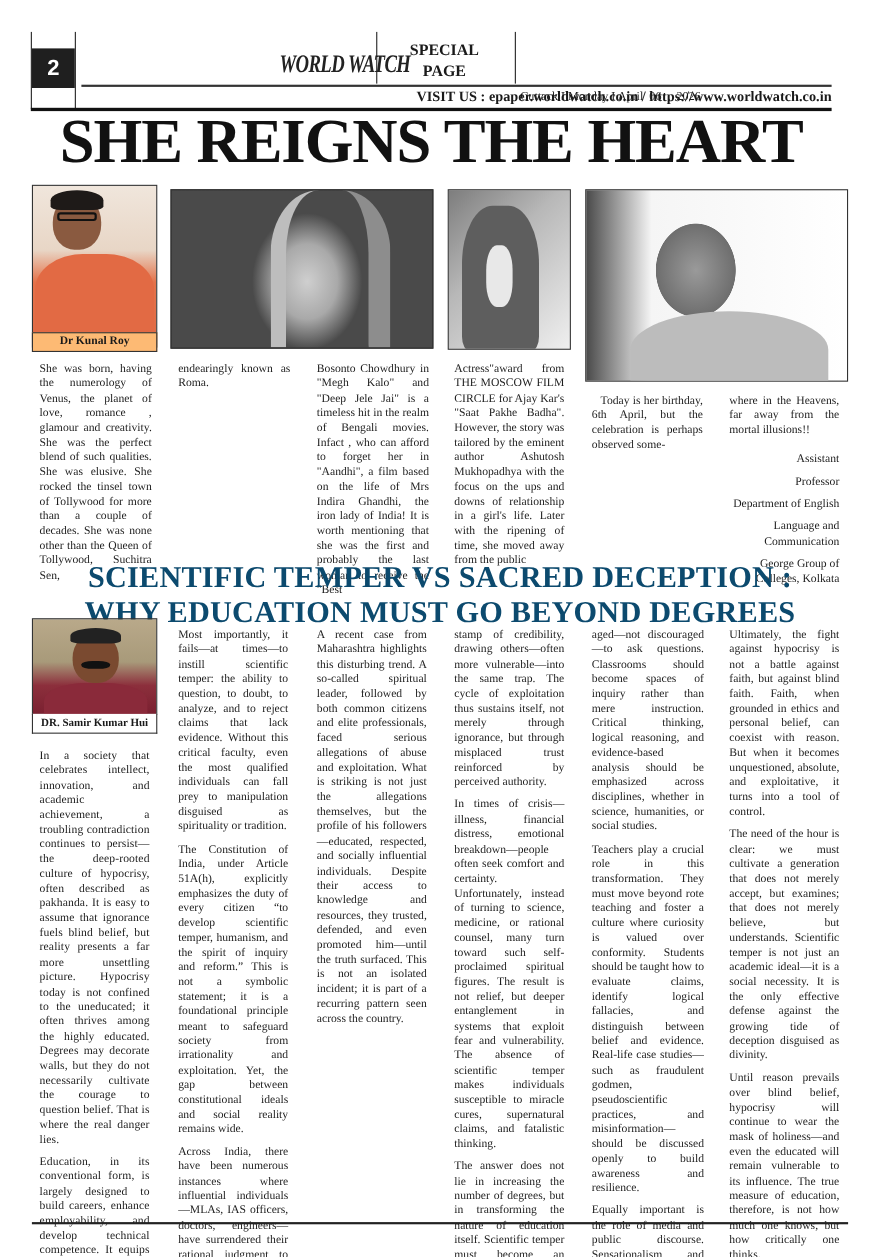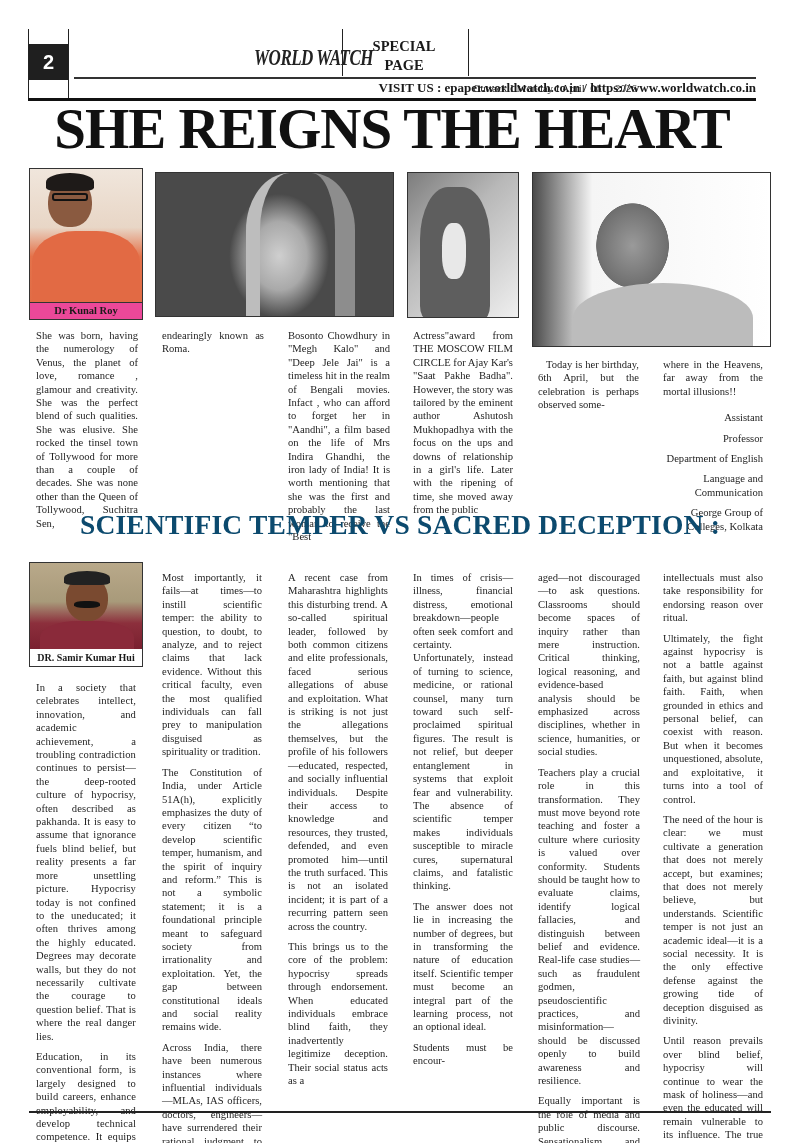--- a/index.html
+++ b/index.html
@@ -29,21 +29,21 @@
                letter-spacing: -1px; color: #111; transform: scaleX(1.0); white-space: nowrap; }
 
   
   .photo { position: absolute; border: 1px solid #333; overflow: hidden; }
   .ph-kunal { left: 29px; top: 168px; width: 114px; height: 148px; background:
       linear-gradient(180deg, #f0e6dc 0%, #e8d6c6 40%, #e4724a 60%, #e06a44 100%); }
   .ph-kunal .face { position: absolute; left: 18px; top: 8px; width: 44px; height: 50px; border-radius: 50% 50% 45% 45%; background: #8a5a40; }
   .ph-kunal .hair { position: absolute; left: 16px; top: 4px; width: 48px; height: 18px; border-radius: 50% 50% 20% 20%; background: #1e1a18; }
   .ph-kunal .glasses { position: absolute; left: 22px; top: 24px; width: 36px; height: 8px; border: 2px solid #111; border-radius: 3px; }
   .ph-kunal .body { position: absolute; left: 2px; top: 62px; width: 108px; height: 80px; border-radius: 40% 40% 0 0; background: #e26a44; }
-  .caption-kunal { position: absolute; left: 29px; top: 302px; width: 114px; height: 18px; border: 1px solid #333; background: #ec4899;
+  .caption-kunal { position: absolute; left: 29px; top: 302px; width: 114px; height: 18px; border: 1px solid #333; background: #fdba74;
                    text-align: center; font-weight: bold; font-size: 10.5px; line-height: 16px; }
 
   .ph-roma1 { left: 155px; top: 172px; width: 239px; height: 145px; background:
       radial-gradient(ellipse 50px 62px at 52% 58%, #cfcfcf 0%, #a9a9a9 55%, #4a4a4a 100%),
       #3a3a3a; }
   .ph-roma1 .scarf { position: absolute; left: 38%; top: 0; width: 46%; height: 100%; border-left: 14px solid #bdbdbd; border-right: 20px solid #8d8d8d; border-radius: 40% 40% 0 0; }
   .ph-roma2 { left: 407px; top: 172px; width: 112px; height: 146px; background:
       linear-gradient(135deg, #7d7d7d 0%, #b8b8b8 40%, #efefef 100%); }
   .ph-roma2 .fig { position: absolute; left: 12px; top: 14px; width: 70px; height: 132px; border-radius: 40% 40% 10% 10%; background: #5e5e5e; }
   .ph-roma2 .garland { position: absolute; left: 34px; top: 50px; width: 24px; height: 56px; border-radius: 40%; background: #e8e8e8; }
@@ -149,20 +149,21 @@
   <p>where in the Heavens, far away from the mortal illusions!!</p>
   <p class="right" style="margin-top:13px">Assistant</p>
   <p class="right">Professor</p>
   <p class="right">Department of English</p>
   <p class="right">Language and Communication</p>
   <p class="right">George Group of Colleges, Kolkata</p>
 </div>
 
 <h2 class="headline2">
   <div>SCIENTIFIC TEMPER VS SACRED DECEPTION :</div>
+  <div>WHY EDUCATION MUST GO BEYOND DEGREES</div>
 </h2>
 
 <div class="ph-samir">
   <div class="body"></div>
   <div class="face"></div>
   <div class="hair"></div>
   <div class="stache"></div>
 </div>
 <div class="caption-samir">DR. Samir Kumar Hui</div>
 
@@ -170,34 +171,33 @@
   <p>In a society that celebrates intellect, innovation, and academic achievement, a troubling contradiction continues to persist—the deep-rooted culture of hypocrisy, often described as pakhanda. It is easy to assume that ignorance fuels blind belief, but reality presents a far more unsettling picture. Hypocrisy today is not confined to the uneducated; it often thrives among the highly educated. Degrees may decorate walls, but they do not necessarily cultivate the courage to question belief. That is where the real danger lies.</p>
   <p>Education, in its conventional form, is largely designed to build careers, enhance employability, and develop technical competence. It equips individuals with knowledge, but not always with wisdom. It sharpens memory, but does not always strengthen reasoning.</p>
 </div>
 <div class="col a2c2">
   <p>Most importantly, it fails—at times—to instill scientific temper: the ability to question, to doubt, to analyze, and to reject claims that lack evidence. Without this critical faculty, even the most qualified individuals can fall prey to manipulation disguised as spirituality or tradition.</p>
   <p>The Constitution of India, under Article 51A(h), explicitly emphasizes the duty of every citizen “to develop scientific temper, humanism, and the spirit of inquiry and reform.” This is not a symbolic statement; it is a foundational principle meant to safeguard society from irrationality and exploitation. Yet, the gap between constitutional ideals and social reality remains wide.</p>
   <p>Across India, there have been numerous instances where influential individuals—MLAs, IAS officers, doctors, engineers—have surrendered their rational judgment to self-styled godmen. These figures, often referred to as “babas,” project authority, mysticism, and an illusion of divine power. They promise quick solutions to</p>
 </div>
 <div class="col a2c3">
   <p>A recent case from Maharashtra highlights this disturbing trend. A so-called spiritual leader, followed by both common citizens and elite professionals, faced serious allegations of abuse and exploitation. What is striking is not just the allegations themselves, but the profile of his followers—educated, respected, and socially influential individuals. Despite their access to knowledge and resources, they trusted, defended, and even promoted him—until the truth surfaced. This is not an isolated incident; it is part of a recurring pattern seen across the country.</p>
-  <p>This brings us to the core of the problem: hypocrisy spreads through endorsement. When educated individuals embrace blind faith, they inadvertently legitimize deception. Their social status acts as a</p>
 </div>
 <div class="col a2c4">
+  <p>stamp of credibility, drawing others—often more vulnerable—into the same trap. The cycle of exploitation thus sustains itself, not merely through ignorance, but through misplaced trust reinforced by perceived authority.</p>
   <p>In times of crisis—illness, financial distress, emotional breakdown—people often seek comfort and certainty. Unfortunately, instead of turning to science, medicine, or rational counsel, many turn toward such self-proclaimed spiritual figures. The result is not relief, but deeper entanglement in systems that exploit fear and vulnerability. The absence of scientific temper makes individuals susceptible to miracle cures, supernatural claims, and fatalistic thinking.</p>
   <p>The answer does not lie in increasing the number of degrees, but in transforming the nature of education itself. Scientific temper must become an integral part of the learning process, not an optional ideal.</p>
   <p>Students must be encour-</p>
 </div>
 <div class="col a2c5">
   <p>aged—not discouraged—to ask questions. Classrooms should become spaces of inquiry rather than mere instruction. Critical thinking, logical reasoning, and evidence-based analysis should be emphasized across disciplines, whether in science, humanities, or social studies.</p>
   <p>Teachers play a crucial role in this transformation. They must move beyond rote teaching and foster a culture where curiosity is valued over conformity. Students should be taught how to evaluate claims, identify logical fallacies, and distinguish between belief and evidence. Real-life case studies—such as fraudulent godmen, pseudoscientific practices, and misinformation—should be discussed openly to build awareness and resilience.</p>
   <p>Equally important is the role of media and public discourse. Sensationalism and uncritical promotion of superstition must be challenged. Instead, platforms should highlight stories that promote rationality, scientific achievements, and critical inquiry. Public figures and</p>
 </div>
 <div class="col a2c6">
-  <p>intellectuals must also take responsibility for endorsing reason over ritual.</p>
   <p>Ultimately, the fight against hypocrisy is not a battle against faith, but against blind faith. Faith, when grounded in ethics and personal belief, can coexist with reason. But when it becomes unquestioned, absolute, and exploitative, it turns into a tool of control.</p>
   <p>The need of the hour is clear: we must cultivate a generation that does not merely accept, but examines; that does not merely believe, but understands. Scientific temper is not just an academic ideal—it is a social necessity. It is the only effective defense against the growing tide of deception disguised as divinity.</p>
   <p>Until reason prevails over blind belief, hypocrisy will continue to wear the mask of holiness—and even the educated will remain vulnerable to its influence. The true measure of education, therefore, is not how much one knows, but how critically one thinks.</p>
   <p class="right">Reader in English(Retd.)</p>
   <p class="right">Cell No-- 9437197616</p>
 </div>
 
 <div class="bottom-rule"></div>
 
 </body></html>

